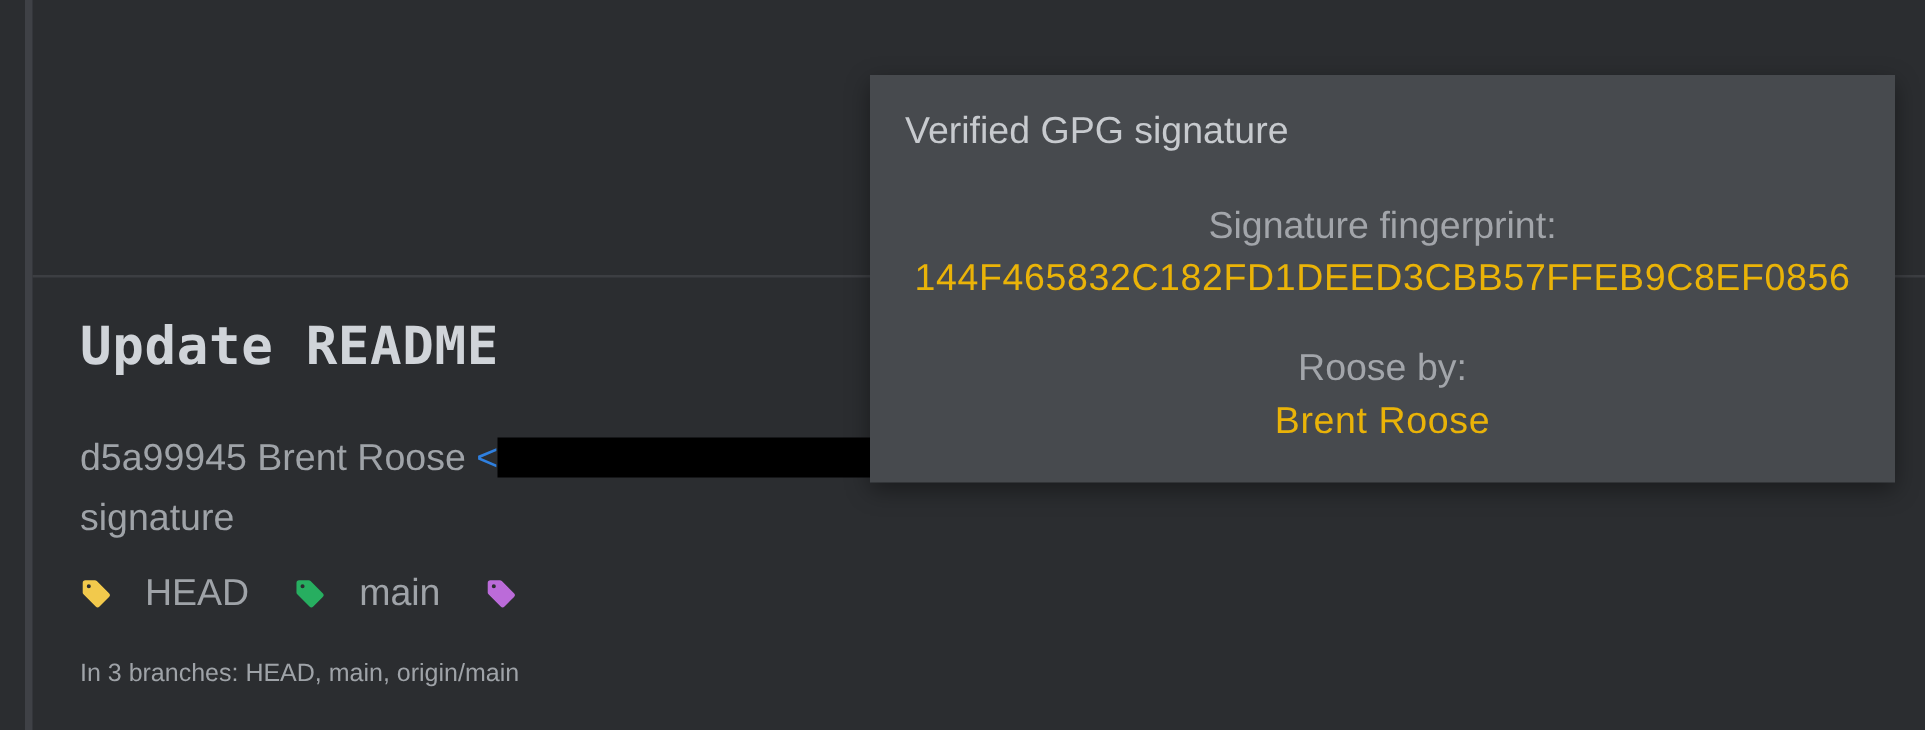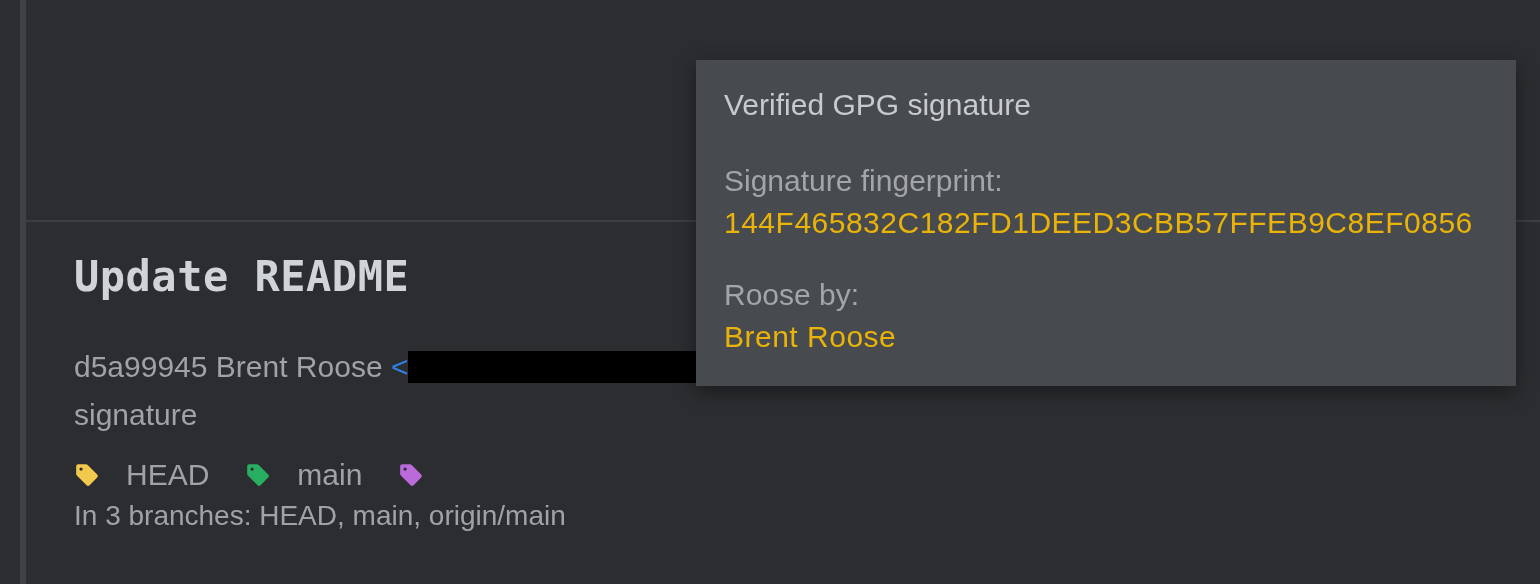--- a/index.html
+++ b/index.html
@@ -27,21 +27,21 @@
     position: absolute;
     left: 26px;
     top: 0;
     right: 0;
     height: 220px;
     border-bottom: 2px solid #3c3e42;
   }
 
   .commit-panel {
     position: absolute;
-    left: 38px;
+    left: 28px;
     top: 222px;
     right: 0;
     padding: 30px 36px 0 36px;
     box-sizing: border-box;
   }
 
   .commit-title {
     font-family: "Menlo", "Consolas", monospace;
     font-weight: 700;
     font-size: 42px;
@@ -90,22 +90,22 @@
     align-items: center;
     gap: 26px;
   }
 
   .tag-icon {
     display: inline-flex;
     align-items: center;
   }
 
   .branches-line {
-    margin-top: 8px;
-    font-size: 28px;
+    margin-top: 36px;
+    font-size: 20px;
     color: #9fa3a8;
   }
 
   
   .tooltip {
     position: absolute;
     left: 696px;
     top: 60px;
     width: 820px;
     background: #474a4e;
@@ -127,20 +127,21 @@
   }
 
   .tooltip .tt-value {
     color: #eab308;
     font-family: Liberation Sans, sans-serif;
     letter-spacing: 0.5px;
   }
 
   .tooltip .block {
     margin-bottom: 30px;
+    text-align: center;
   }
   .tooltip .block:last-child { margin-bottom: 0; }
 
 </style>
 </head>
 <body>
 
 <div class="gutter"></div>
 <div class="top-area"></div>
 

